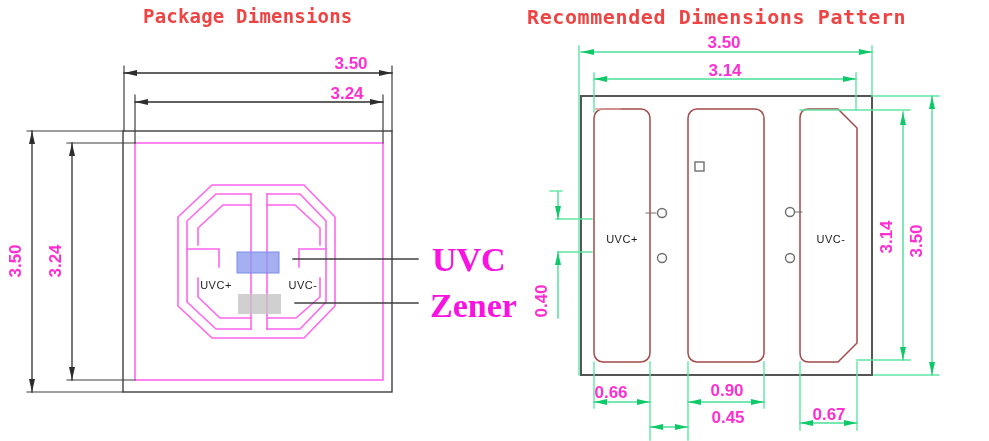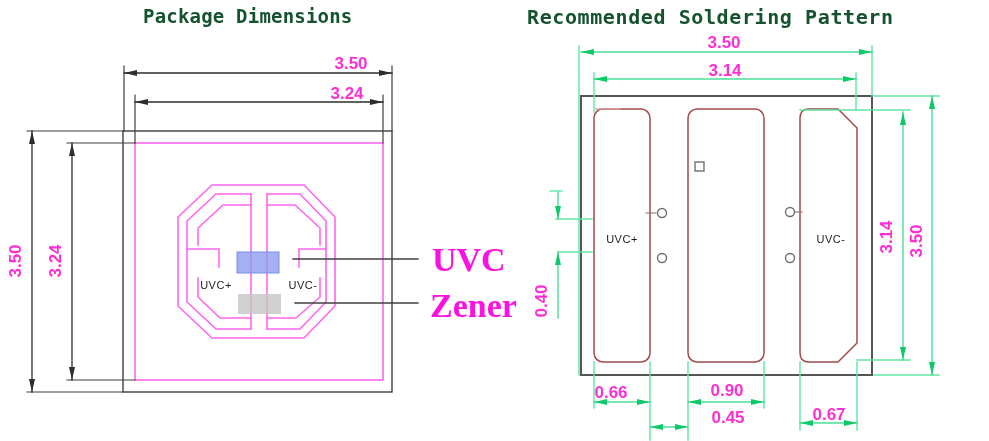--- a/index.html
+++ b/index.html
@@ -1,33 +1,33 @@
 <!DOCTYPE html>
 <html><head>
 <meta charset="utf-8">
 <style>
   html,body{margin:0;padding:0;background:#ffffff;}
   #stage{position:relative;width:989px;height:441px;background:#ffffff;overflow:hidden;
          font-family:"Liberation Sans",sans-serif;}
-  .title{position:absolute;top:5px;color:#14532d;
+  .title{position:absolute;top:5px;color:#ef4444;
          font-family:"DejaVu Sans Mono",monospace;font-weight:bold;white-space:nowrap;}
   #title-left{left:143px;font-size:19px;letter-spacing:0.2px;}
   #title-right{left:527px;font-size:20px;letter-spacing:0.6px;}
   svg text{font-family:"Liberation Sans",sans-serif;}
   .dimtxt{fill:#ff2ed2;font-size:17px;font-weight:bold;}
   .padtxt{fill:#1c1c1c;font-size:11px;letter-spacing:0.5px;}
   .bigtxt{fill:#fb12e0;font-size:34px;font-weight:600;font-family:"Liberation Serif",serif;}
 </style>
 </head>
 <body>
 
 <div id="stage">
 
   <div id="title-left" class="title">Package Dimensions</div>
-  <div id="title-right" class="title">Recommended Soldering Pattern</div>
+  <div id="title-right" class="title">Recommended Dimensions Pattern</div>
 
   <svg width="989" height="441" viewBox="0 0 989 441" style="position:absolute;left:0;top:0;">
     <defs>
       <marker id="arrB" markerWidth="13" markerHeight="7" refX="13" refY="3.5" orient="auto-start-reverse" markerUnits="userSpaceOnUse">
         <path d="M13,3.5 L0,0.5 L0,6.5 Z" fill="#2d2d2d"></path>
       </marker>
       <marker id="arrG" markerWidth="13" markerHeight="7" refX="13" refY="3.5" orient="auto-start-reverse" markerUnits="userSpaceOnUse">
         <path d="M13,3.5 L0,0.5 L0,6.5 Z" fill="#0ec968"></path>
       </marker>
     </defs>

